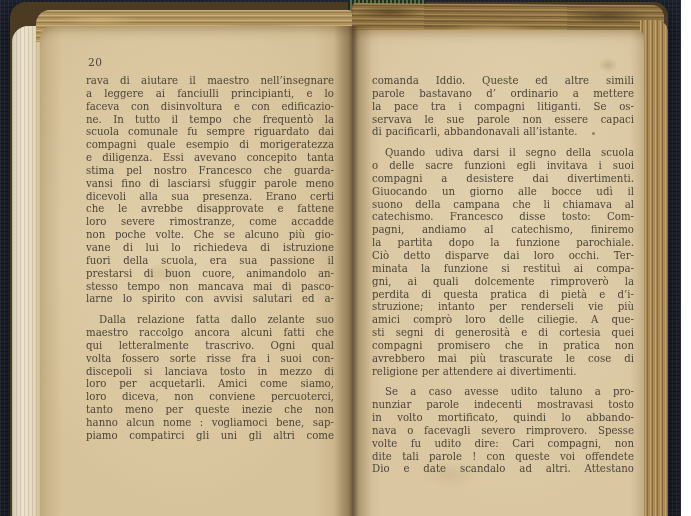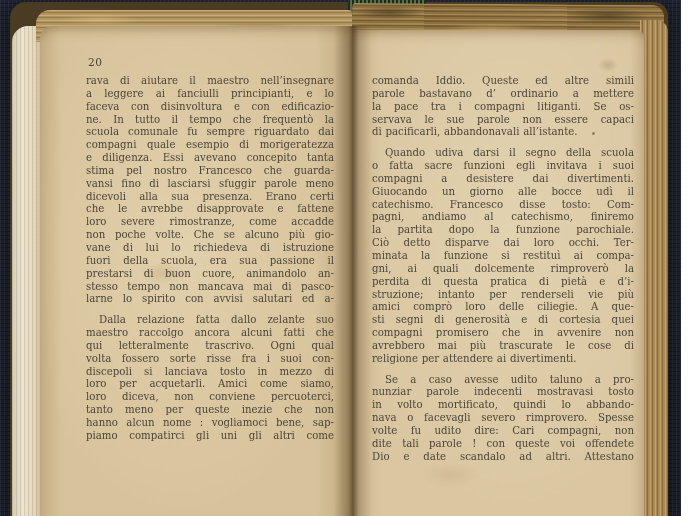--- a/index.html
+++ b/index.html
@@ -155,34 +155,35 @@
       <div class="line">hanno alcun nome : vogliamoci bene, sap-</div>
       <div class="line">piamo compatirci gli uni gli altri come</div>
     </div>
   <div class="textcol textcol-right">
       <div class="line">comanda Iddio. Queste ed altre simili</div>
       <div class="line">parole bastavano d’ ordinario a mettere</div>
       <div class="line">la pace tra i compagni litiganti. Se os-</div>
       <div class="line">servava le sue parole non essere capaci</div>
       <div class="line end">di pacificarli, abbandonavali all’istante.</div>
       <div class="line indent">Quando udiva darsi il segno della scuola</div>
-      <div class="line">o fatta sacre funzioni egli invitava i suoi</div>
+      <div class="line">o delle sacre funzioni egli invitava i suoi</div>
       <div class="line">compagni a desistere dai divertimenti.</div>
       <div class="line">Giuocando un giorno alle bocce udì il</div>
+      <div class="line">suono della campana che li chiamava al</div>
       <div class="line">catechismo. Francesco disse tosto: Com-</div>
       <div class="line">pagni, andiamo al catechismo, finiremo</div>
       <div class="line">la partita dopo la funzione parochiale.</div>
       <div class="line">Ciò detto disparve dai loro occhi. Ter-</div>
       <div class="line">minata la funzione si restituì ai compa-</div>
       <div class="line">gni, ai quali dolcemente rimproverò la</div>
       <div class="line">perdita di questa pratica di pietà e d’i-</div>
       <div class="line">struzione; intanto per renderseli vie più</div>
       <div class="line">amici comprò loro delle ciliegie. A que-</div>
       <div class="line">sti segni di generosità e di cortesia quei</div>
-      <div class="line">compagni promisero che in avvenire non</div>
+      <div class="line">compagni promisero che in pratica non</div>
       <div class="line">avrebbero mai più trascurate le cose di</div>
       <div class="line end">religione per attendere ai divertimenti.</div>
       <div class="line indent">Se a caso avesse udito taluno a pro-</div>
       <div class="line">nunziar parole indecenti mostravasi tosto</div>
       <div class="line">in volto mortificato, quindi lo abbando-</div>
       <div class="line">nava o facevagli severo rimprovero. Spesse</div>
       <div class="line">volte fu udito dire: Cari compagni, non</div>
       <div class="line">dite tali parole ! con queste voi offendete</div>
       <div class="line">Dio e date scandalo ad altri. Attestano</div>
     </div>

